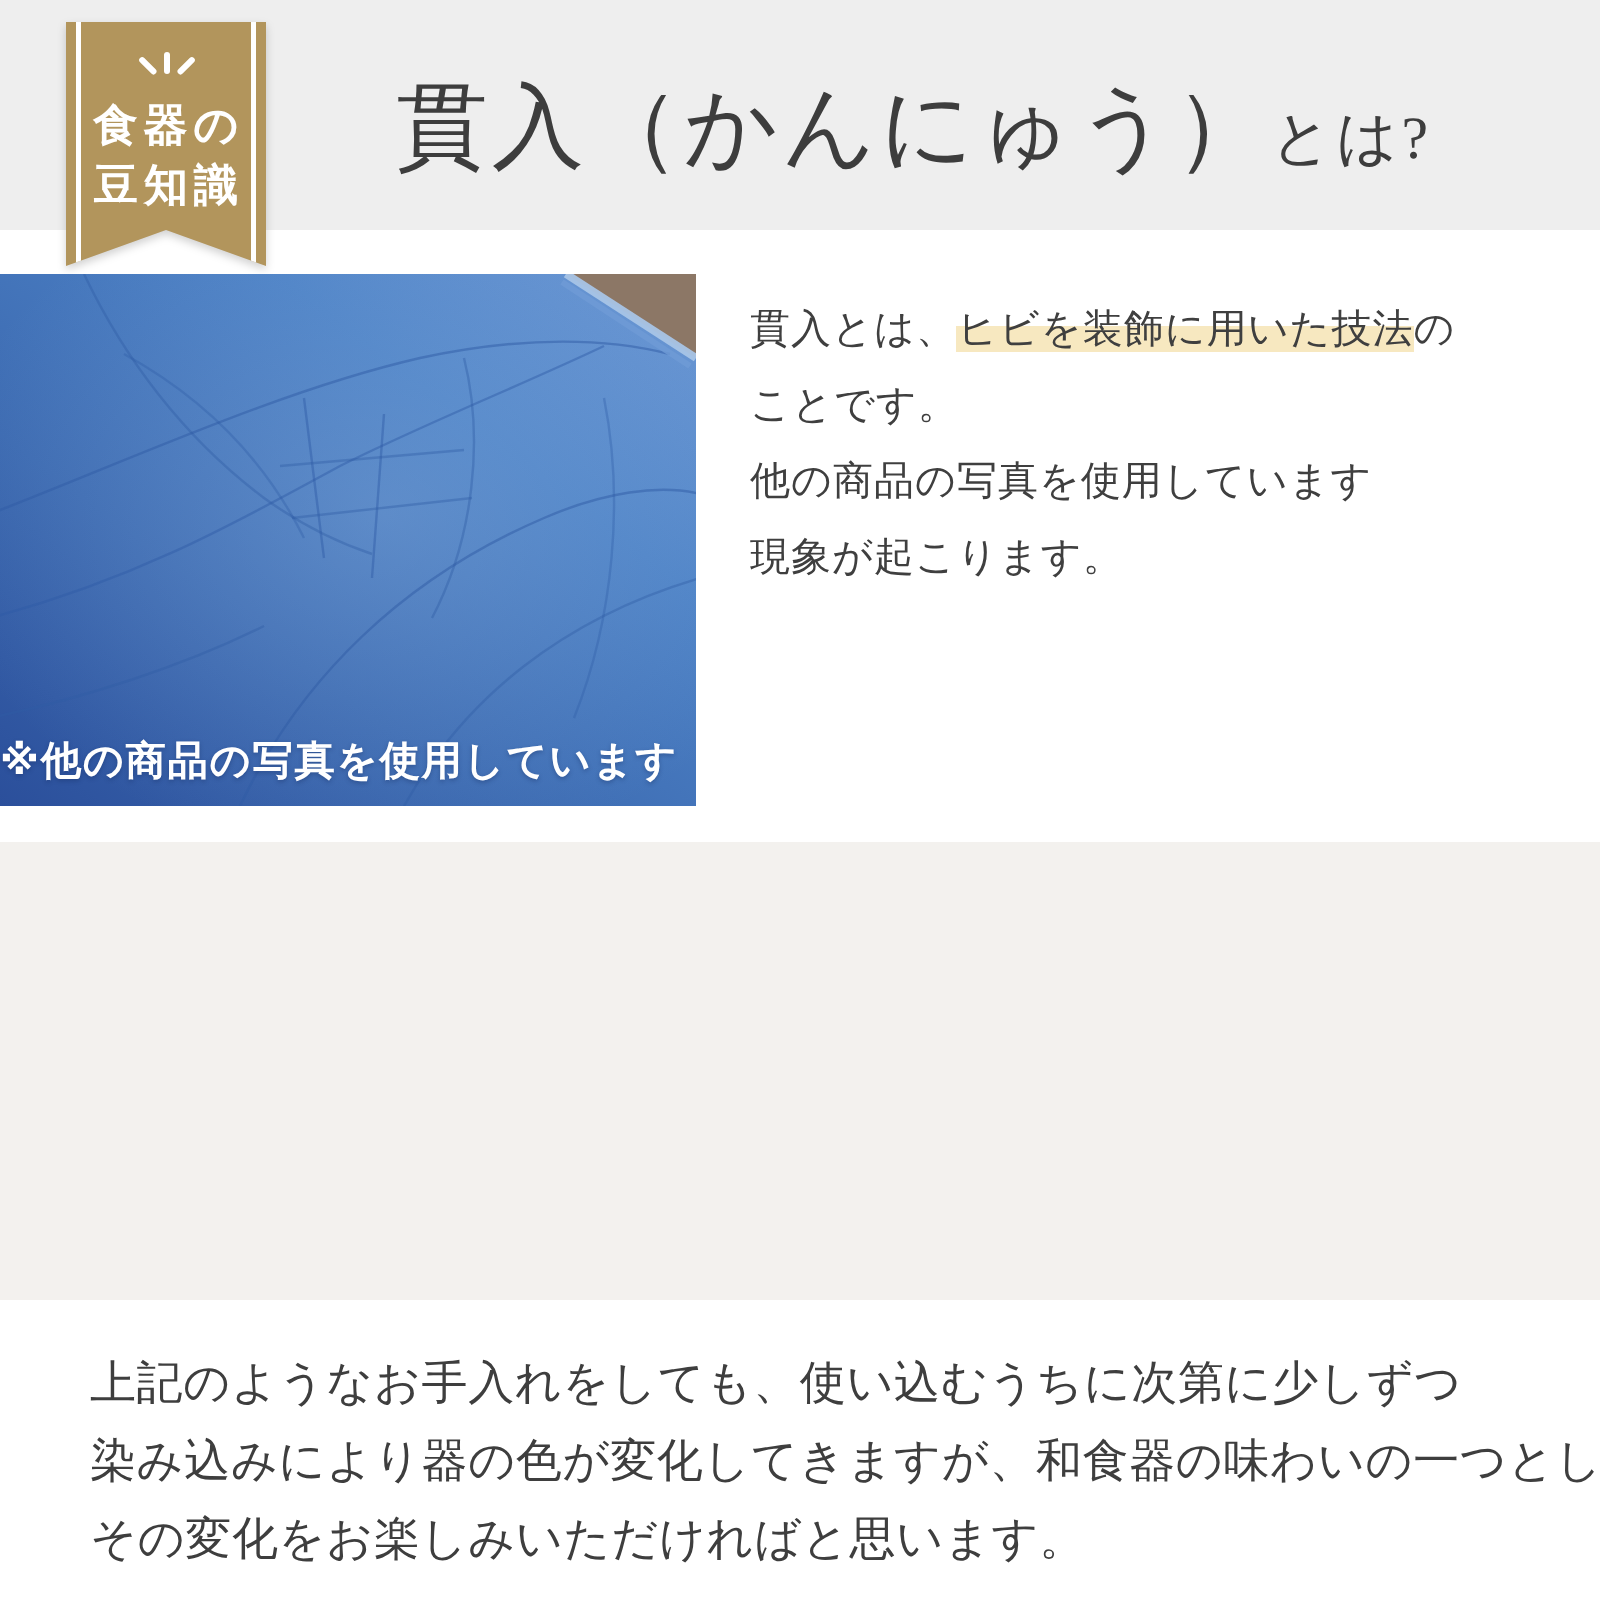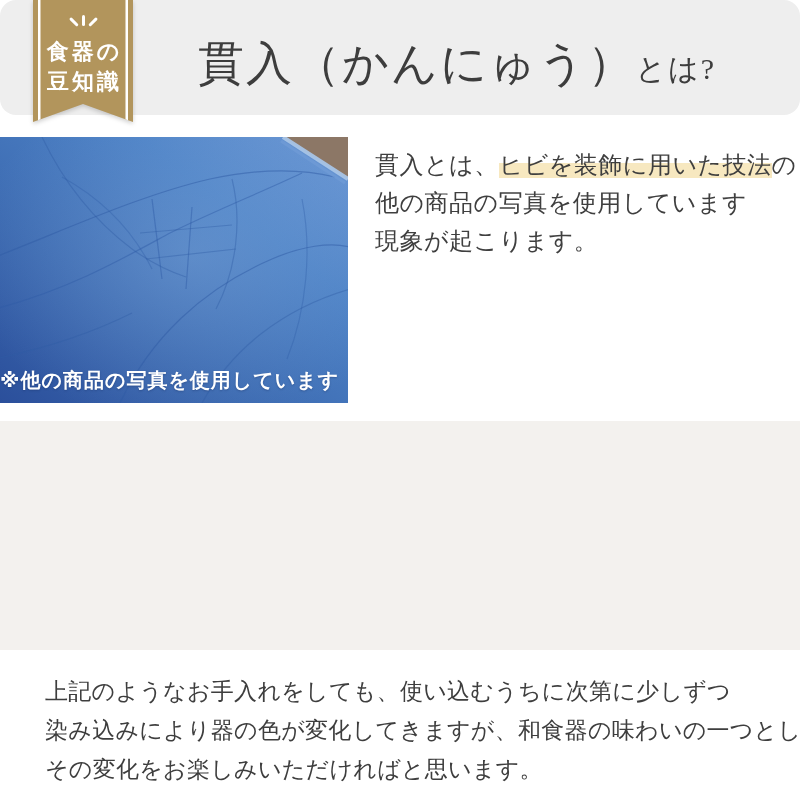--- a/index.html
+++ b/index.html
@@ -2,45 +2,45 @@
 <html><head>
 <meta charset="utf-8">
 <style>
   html,body{margin:0;padding:0;}
   body{background:#ffffff;}
   .page{
     position:relative;width:800px;height:800px;overflow:hidden;background:#ffffff;
     font-family:"Liberation Serif","DejaVu Serif",serif;color:#3d3d3d;
   }
   
-  .header{position:absolute;left:0;top:0;width:800px;height:115px;background:#eeeeee;border-radius:16px;}
+  .header{position:absolute;left:0;top:0;width:800px;height:115px;background:#eeeeee;}
   .title{position:absolute;left:198px;top:33px;margin:0;font-weight:500;color:#3d3d3d;letter-spacing:2px;white-space:nowrap;}
   .title-main{font-size:46px;}
   .title-suffix{font-size:30px;}
   
-  .ribbon{position:absolute;left:33px;top:0;width:104px;height:130px;filter:drop-shadow(0 2px 2px rgba(0,0,0,.18));}
+  .ribbon{position:absolute;left:33px;top:11px;width:104px;height:130px;filter:drop-shadow(0 2px 2px rgba(0,0,0,.18));}
   .ribbon svg{position:absolute;left:0;top:0;}
   .sparkle{position:absolute;left:0;top:11px;width:100px;height:18px;display:flex;justify-content:center;align-items:center;gap:8px;}
   .sparkle i{display:block;width:3px;height:11px;background:#ffffff;border-radius:2px;}
   .sparkle i:nth-child(1){transform:rotate(-45deg) translateY(2px);}
   .sparkle i:nth-child(3){transform:rotate(45deg) translateY(2px);}
   .ribbon-text{
     position:absolute;left:0;top:37px;width:100px;text-align:center;color:#ffffff;
     font-family:"Liberation Sans","DejaVu Sans",sans-serif;font-weight:bold;
     font-size:22px;line-height:30px;letter-spacing:3px;text-indent:3px;
   }
   
   .photo{position:absolute;left:0;top:137px;width:348px;height:266px;margin:0;}
   .photo-caption{
     position:absolute;left:0;bottom:9px;width:100%;text-align:left;color:#ffffff;
     font-family:"Liberation Sans","DejaVu Sans",sans-serif;font-weight:bold;
     font-size:20px;letter-spacing:1px;text-shadow:0 1px 2px rgba(20,40,90,.35);
   }
   
-  .intro{position:absolute;left:375px;top:146px;width:425px;font-size:24px;line-height:38px;color:#3f3f3f;letter-spacing:.5px;}
+  .intro{position:absolute;left:375px;top:146px;width:425px;font-size:20px;line-height:38px;color:#3f3f3f;letter-spacing:.5px;}
   .hl{background:linear-gradient(to bottom,rgba(0,0,0,0) 42%,#f7e8c0 42%);}
   
   .care{position:absolute;left:0;top:421px;width:800px;height:229px;background:#f3f1ee;}
   
   .outro{position:absolute;left:0;top:650px;width:800px;height:150px;background:#ffffff;}
   .outro-para{position:absolute;left:45px;top:22px;margin:0;font-size:23px;line-height:39px;color:#3e3e3e;letter-spacing:.3px;white-space:nowrap;}
 </style>
 </head>
 <body>
 
@@ -111,20 +111,21 @@
 
       <polygon points="283,0 348,0 348,42" fill="#8c7766"></polygon>
       <path d="M283,0 L348,42" stroke="#a8c4e6" stroke-width="4" fill="none" stroke-opacity="0.95"></path>
       <path d="M281,4 L345,46" stroke="#6f9bd6" stroke-width="3" fill="none" stroke-opacity="0.8"></path>
     </svg>
     <figcaption class="photo-caption">※他の商品の写真を使用しています</figcaption>
   </figure>
 
   <div class="intro">
     <div><span>貫入とは、</span><span class="hl">ヒビを装飾に用いた技法</span><span>の</span></div>
+    <div>ことです。</div>
     <div>他の商品の写真を使用しています</div>
     <div>現象が起こります。</div>
   </div>
 
   <section class="care">
     
     
     
   </section>
 

